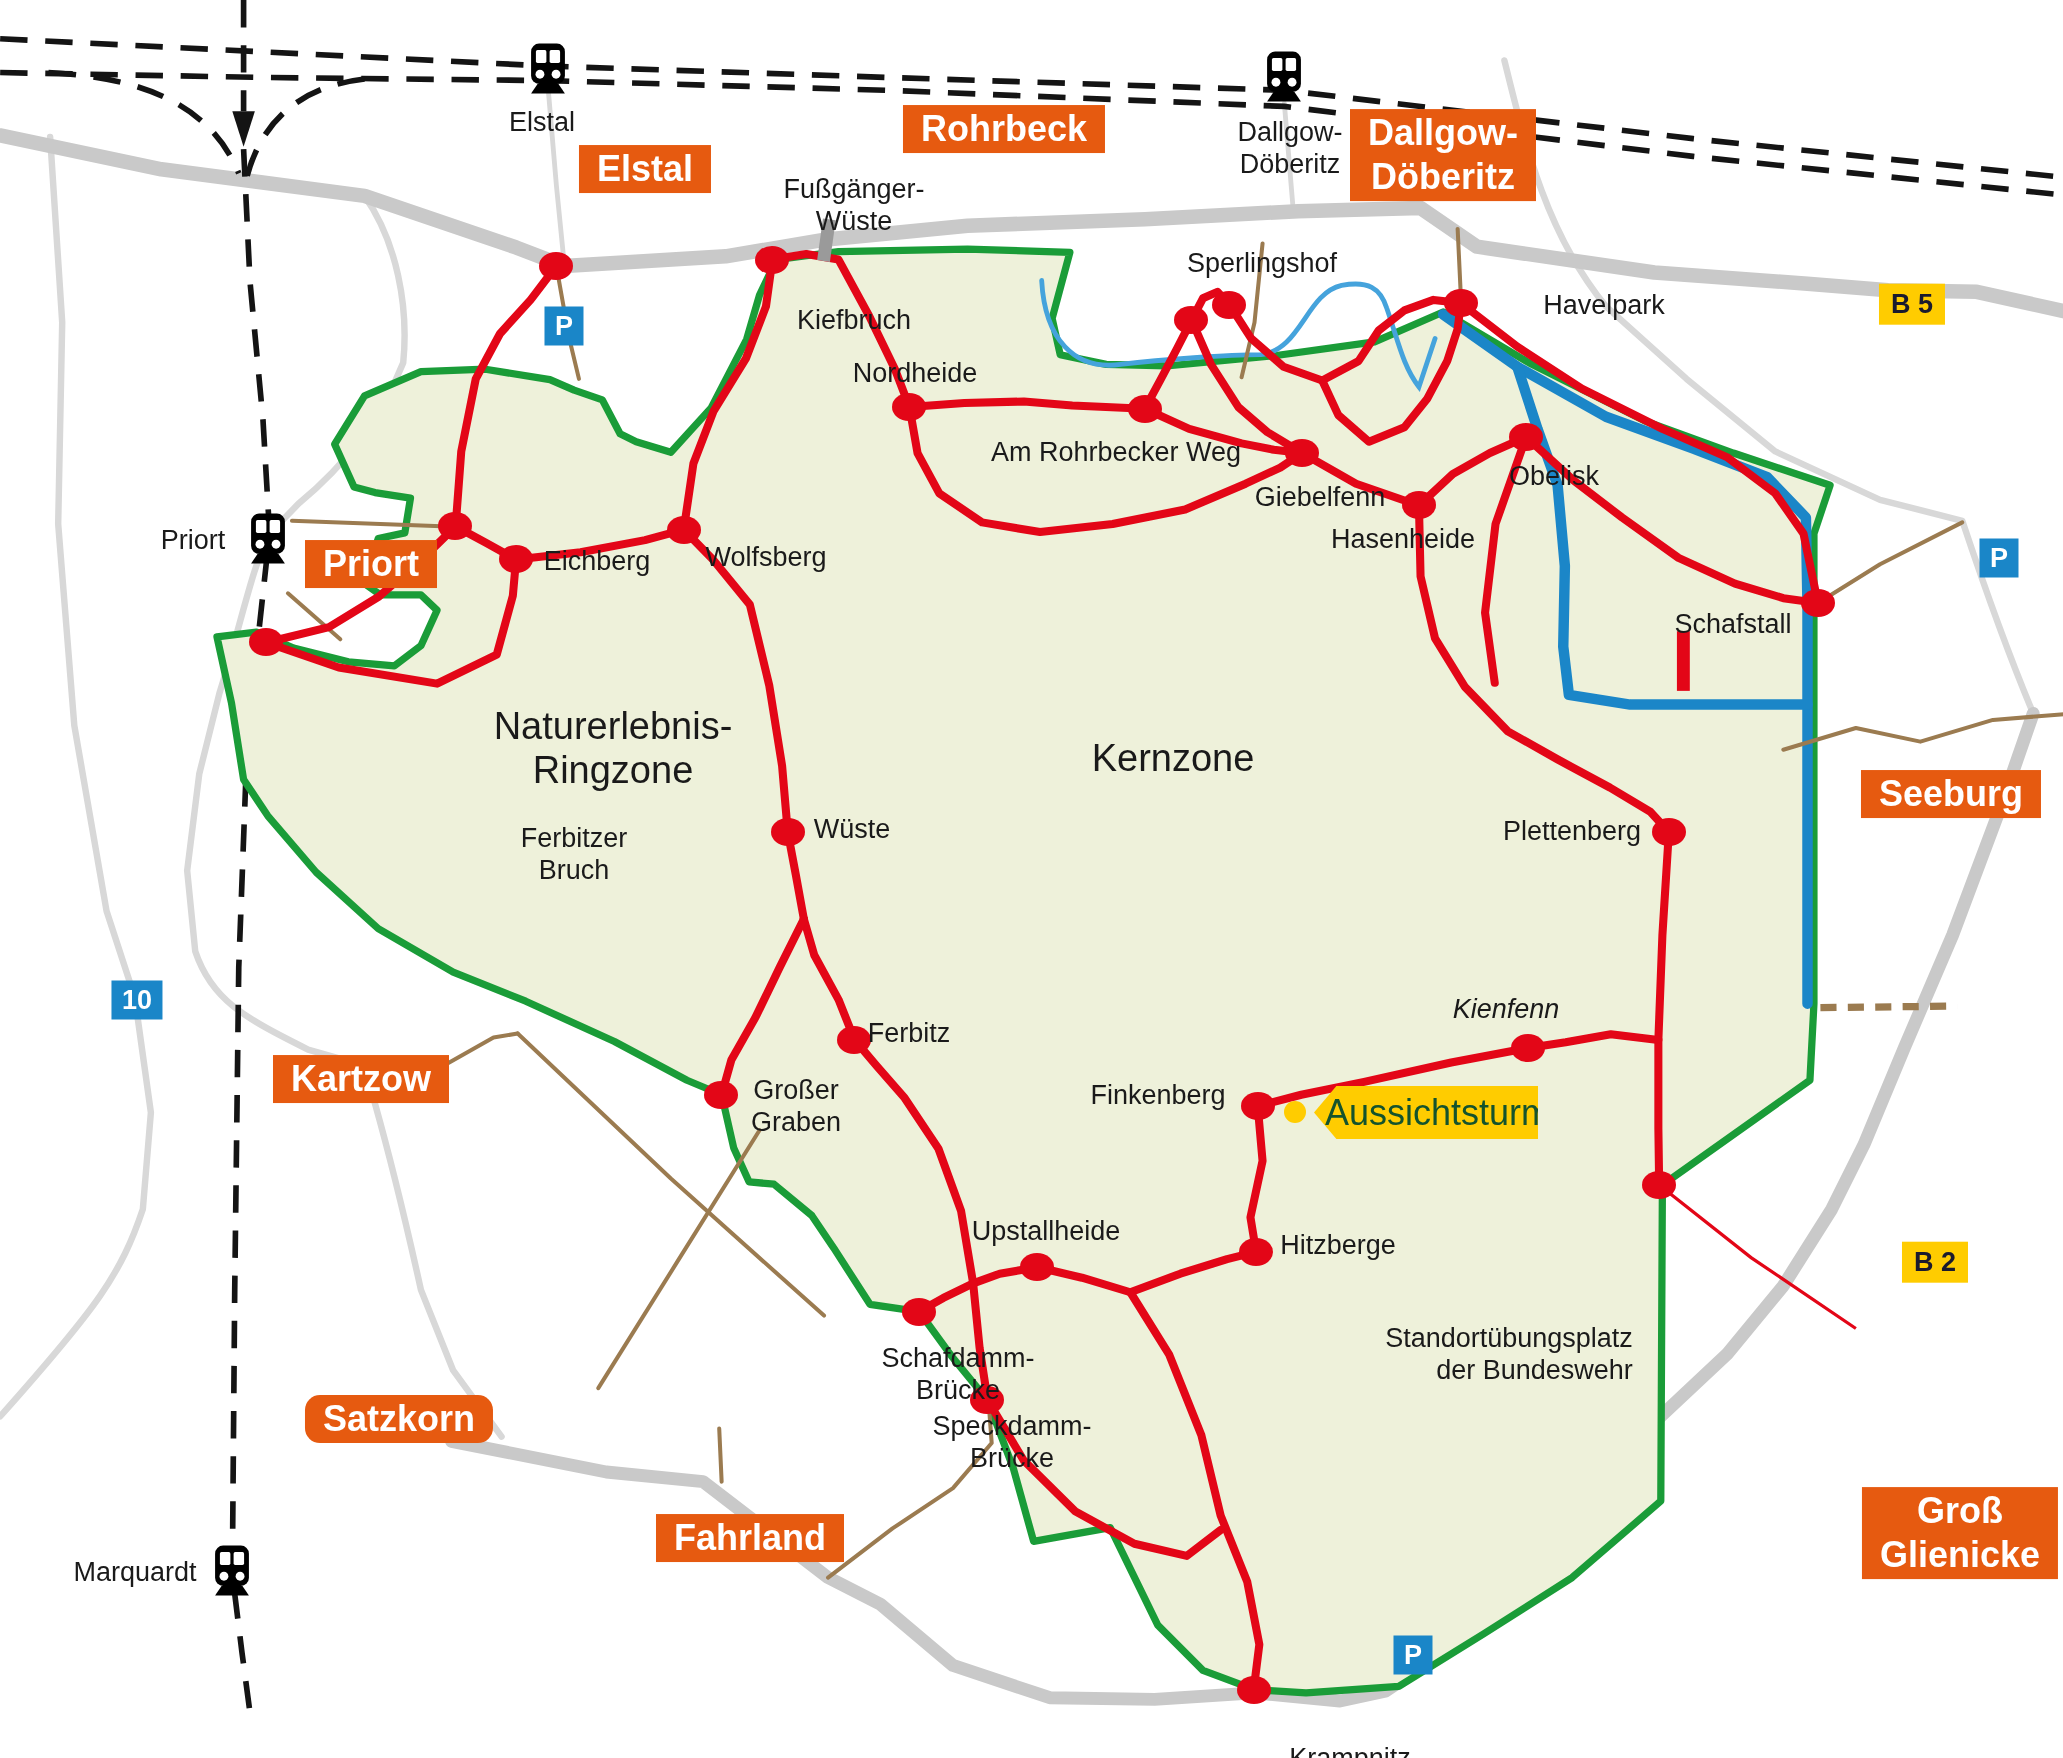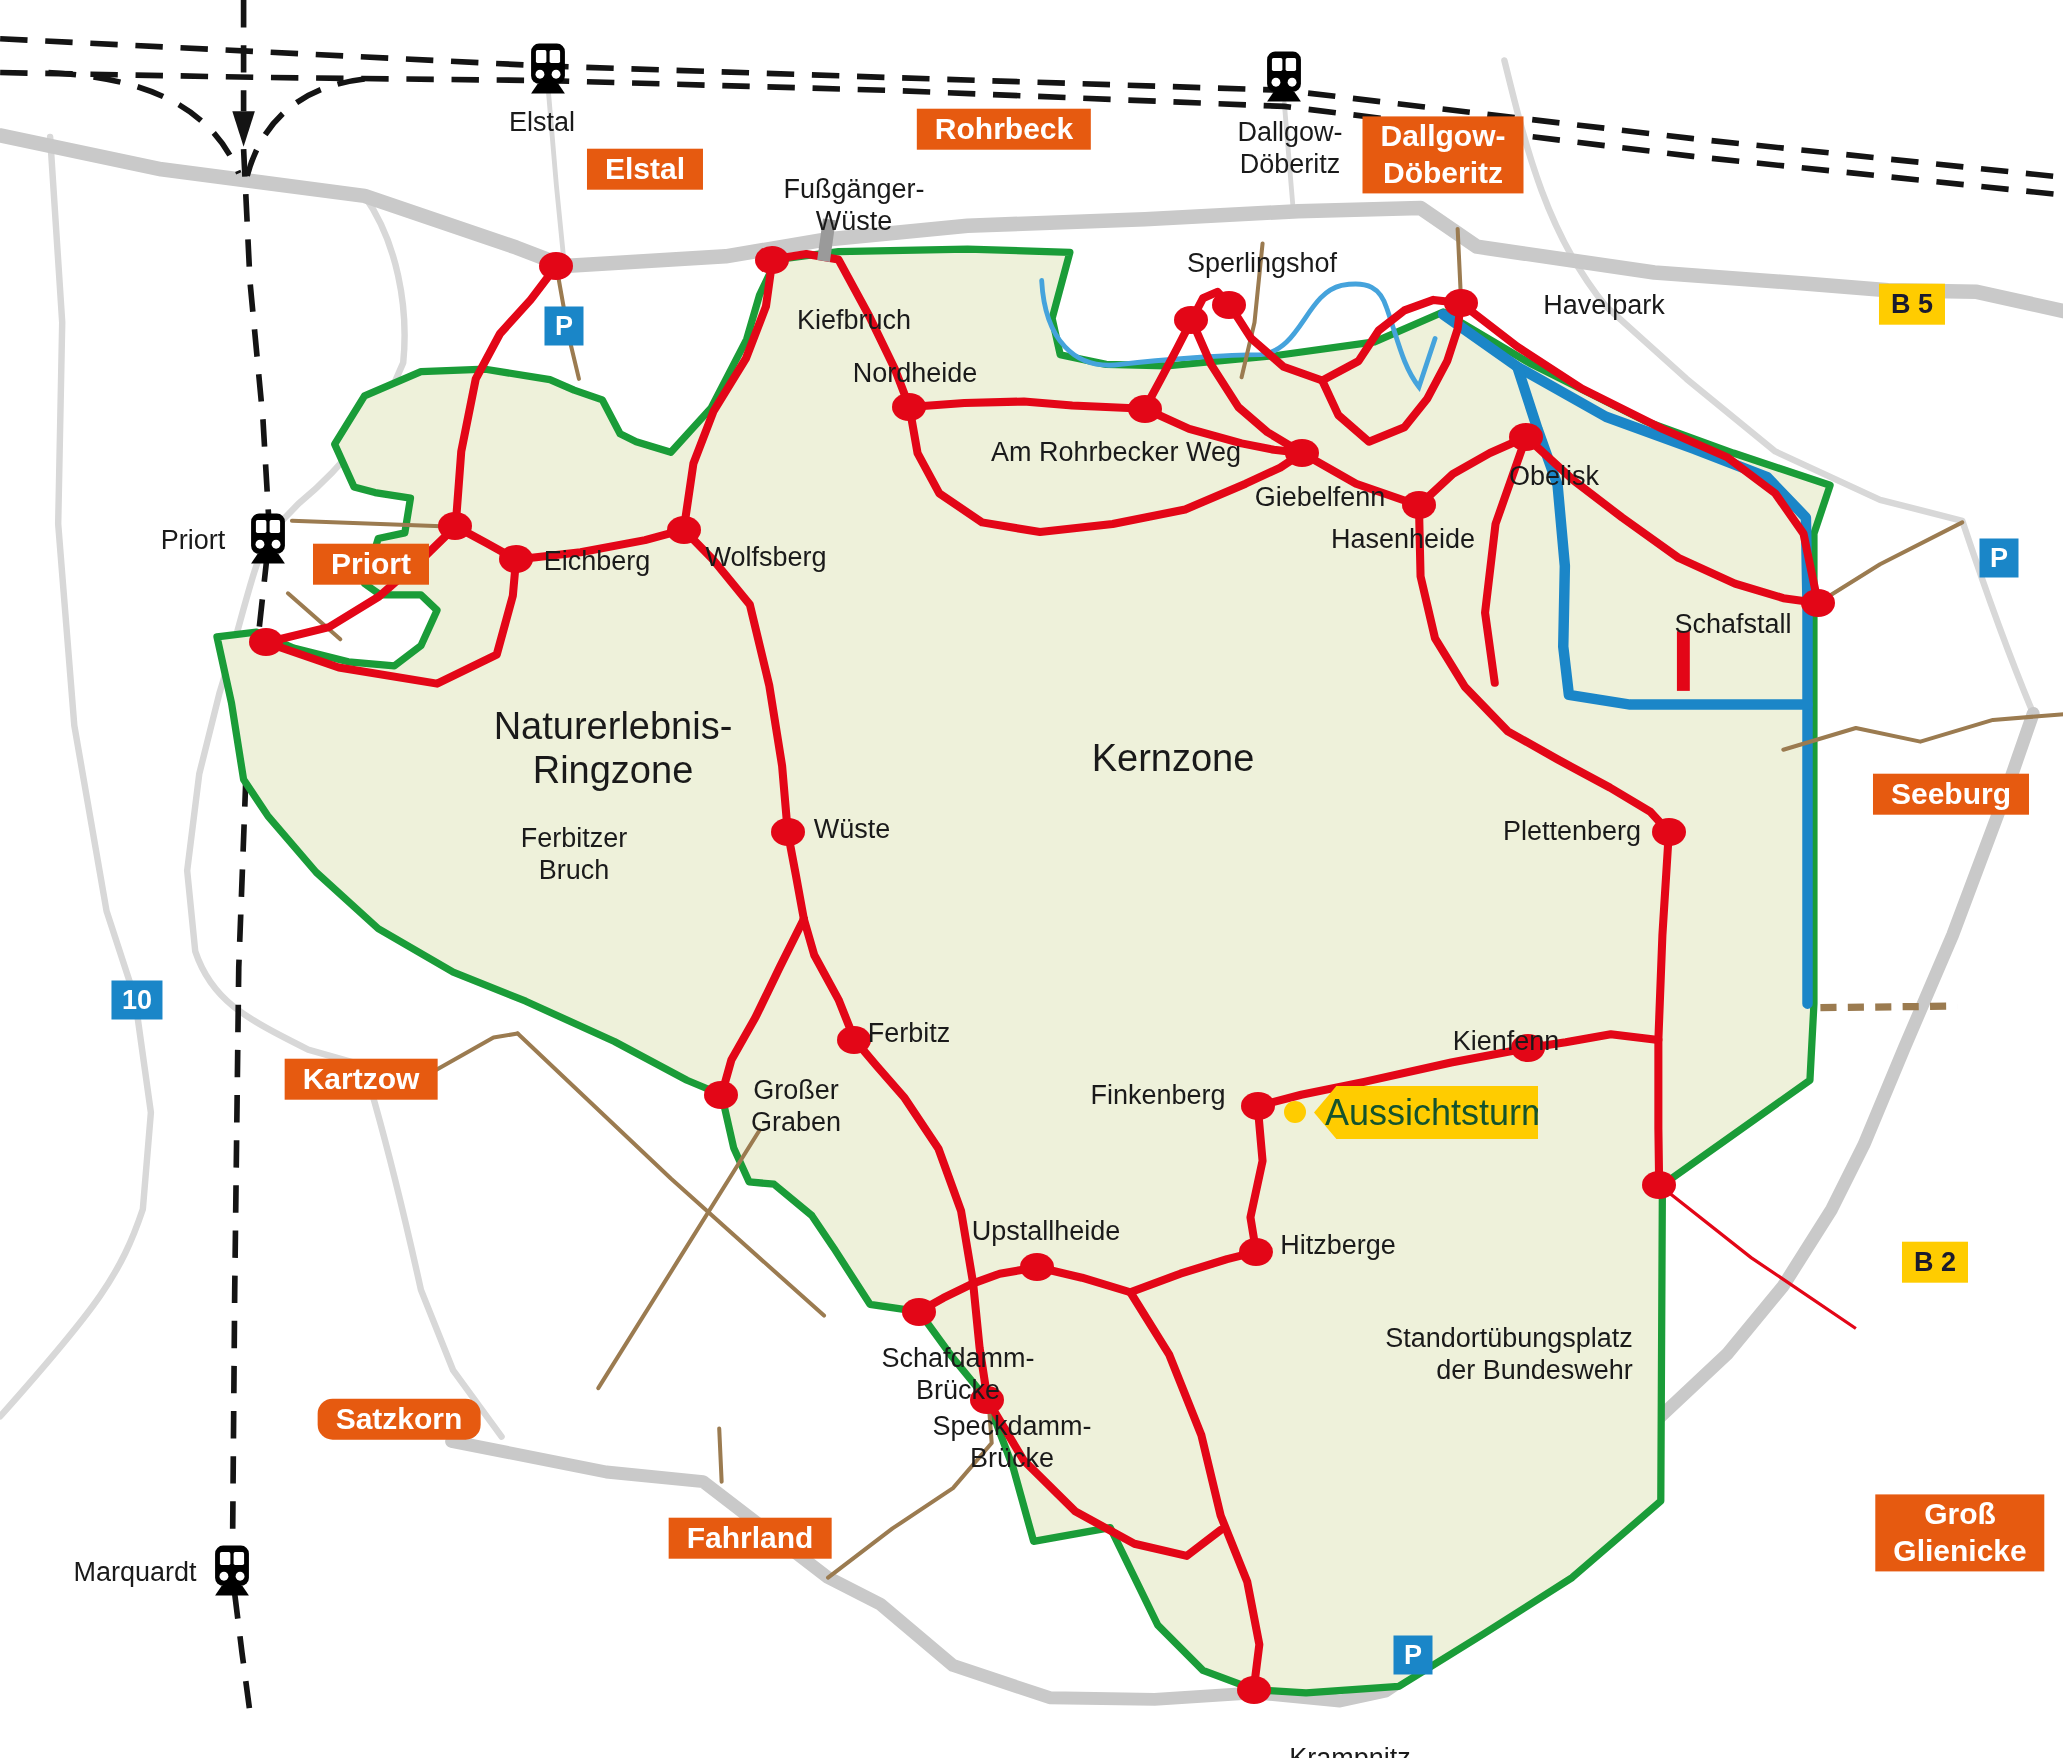--- a/index.html
+++ b/index.html
@@ -10,21 +10,21 @@
   #labels{position:absolute;inset:0}
   .lbl{position:absolute;transform:translate(-50%,-50%);text-align:center;
        color:var(--label-black);white-space:pre;line-height:1.17;font-weight:500}
   .lbl.m{font-size:27px}
   .lbl.l{font-size:38px;font-weight:500}
   .dot{position:absolute;width:34px;height:28px;border-radius:50%;
        background:var(--trail-red);transform:translate(-50%,-50%)}
   .ydot{position:absolute;width:22px;height:22px;border-radius:50%;
        background:var(--badge-yellow);transform:translate(-50%,-50%)}
   .badge{position:absolute;transform:translate(-50%,-50%);background:var(--badge-orange);
-       color:#fff;font-weight:bold;font-size:30px;line-height:1.22;text-align:center;
+       color:#fff;font-weight:bold;font-size:36px;line-height:1.22;text-align:center;
        padding:2px 18px;white-space:pre}
   .ybadge{position:absolute;transform:translate(-50%,-50%);background:var(--badge-yellow);
        color:#1a1a2e;font-weight:600;font-size:27px;padding:4.8px 12px;white-space:pre}
   .bbadge{position:absolute;transform:translate(-50%,-50%);background:var(--badge-blue);
        color:#fff;font-weight:bold;font-size:27px;padding:4px 10.5px;white-space:pre}
   .station{position:absolute;transform:translate(-50%,-50%);width:44px;height:58px}
   .station svg{display:block}
   .atag{position:absolute;background:var(--badge-yellow);color:#14532d;font-size:36px;
        display:flex;align-items:center;justify-content:center;box-sizing:border-box;
        padding-left:24px;clip-path:polygon(0 50%,10% 0,100% 0,100% 100%,10% 100%)}
@@ -214,21 +214,21 @@
       <div class="lbl m" style="left: 1320px; top: 498px;">Giebelfenn</div>
       <div class="lbl m" style="left: 1403px; top: 540px;">Hasenheide</div>
       <div class="lbl m" style="left: 1554px; top: 477px;">Obelisk</div>
       <div class="lbl m" style="left: 1604px; top: 306px;">Havelpark</div>
       <div class="lbl m" style="left: 597px; top: 562px;">Eichberg</div>
       <div class="lbl m" style="left: 766px; top: 558px;">Wolfsberg</div>
       <div class="lbl m" style="left: 1733px; top: 625px;">Schafstall</div>
       <div class="lbl m" style="left: 852px; top: 830px;">Wüste</div>
       <div class="lbl m" style="left: 1572px; top: 832px;">Plettenberg</div>
       <div class="lbl m" style="left: 909px; top: 1034px;">Ferbitz</div>
-      <div class="lbl m" style="left: 1506px; top: 1042px;">Kienfenn</div>
+      <div class="lbl m" style="left: 1506px; top: 1010px; font-style: italic;">Kienfenn</div>
       <div class="lbl m" style="left: 1158px; top: 1096px;">Finkenberg</div>
       <div class="lbl m" style="left: 796px; top: 1107px;">Großer
 Graben</div>
       <div class="lbl m" style="left: 1046px; top: 1232px;">Upstallheide</div>
       <div class="lbl m" style="left: 1338px; top: 1246px;">Hitzberge</div>
       <div class="lbl m" style="left: 958px; top: 1375px;">Schafdamm-
 Brücke</div>
       <div class="lbl m" style="left: 1012px; top: 1443px;">Speckdamm-
 Brücke</div>
       <div class="lbl m" style="left: 1350px; top: 1727px; margin-top: 32px;">Krampnitz</div>

